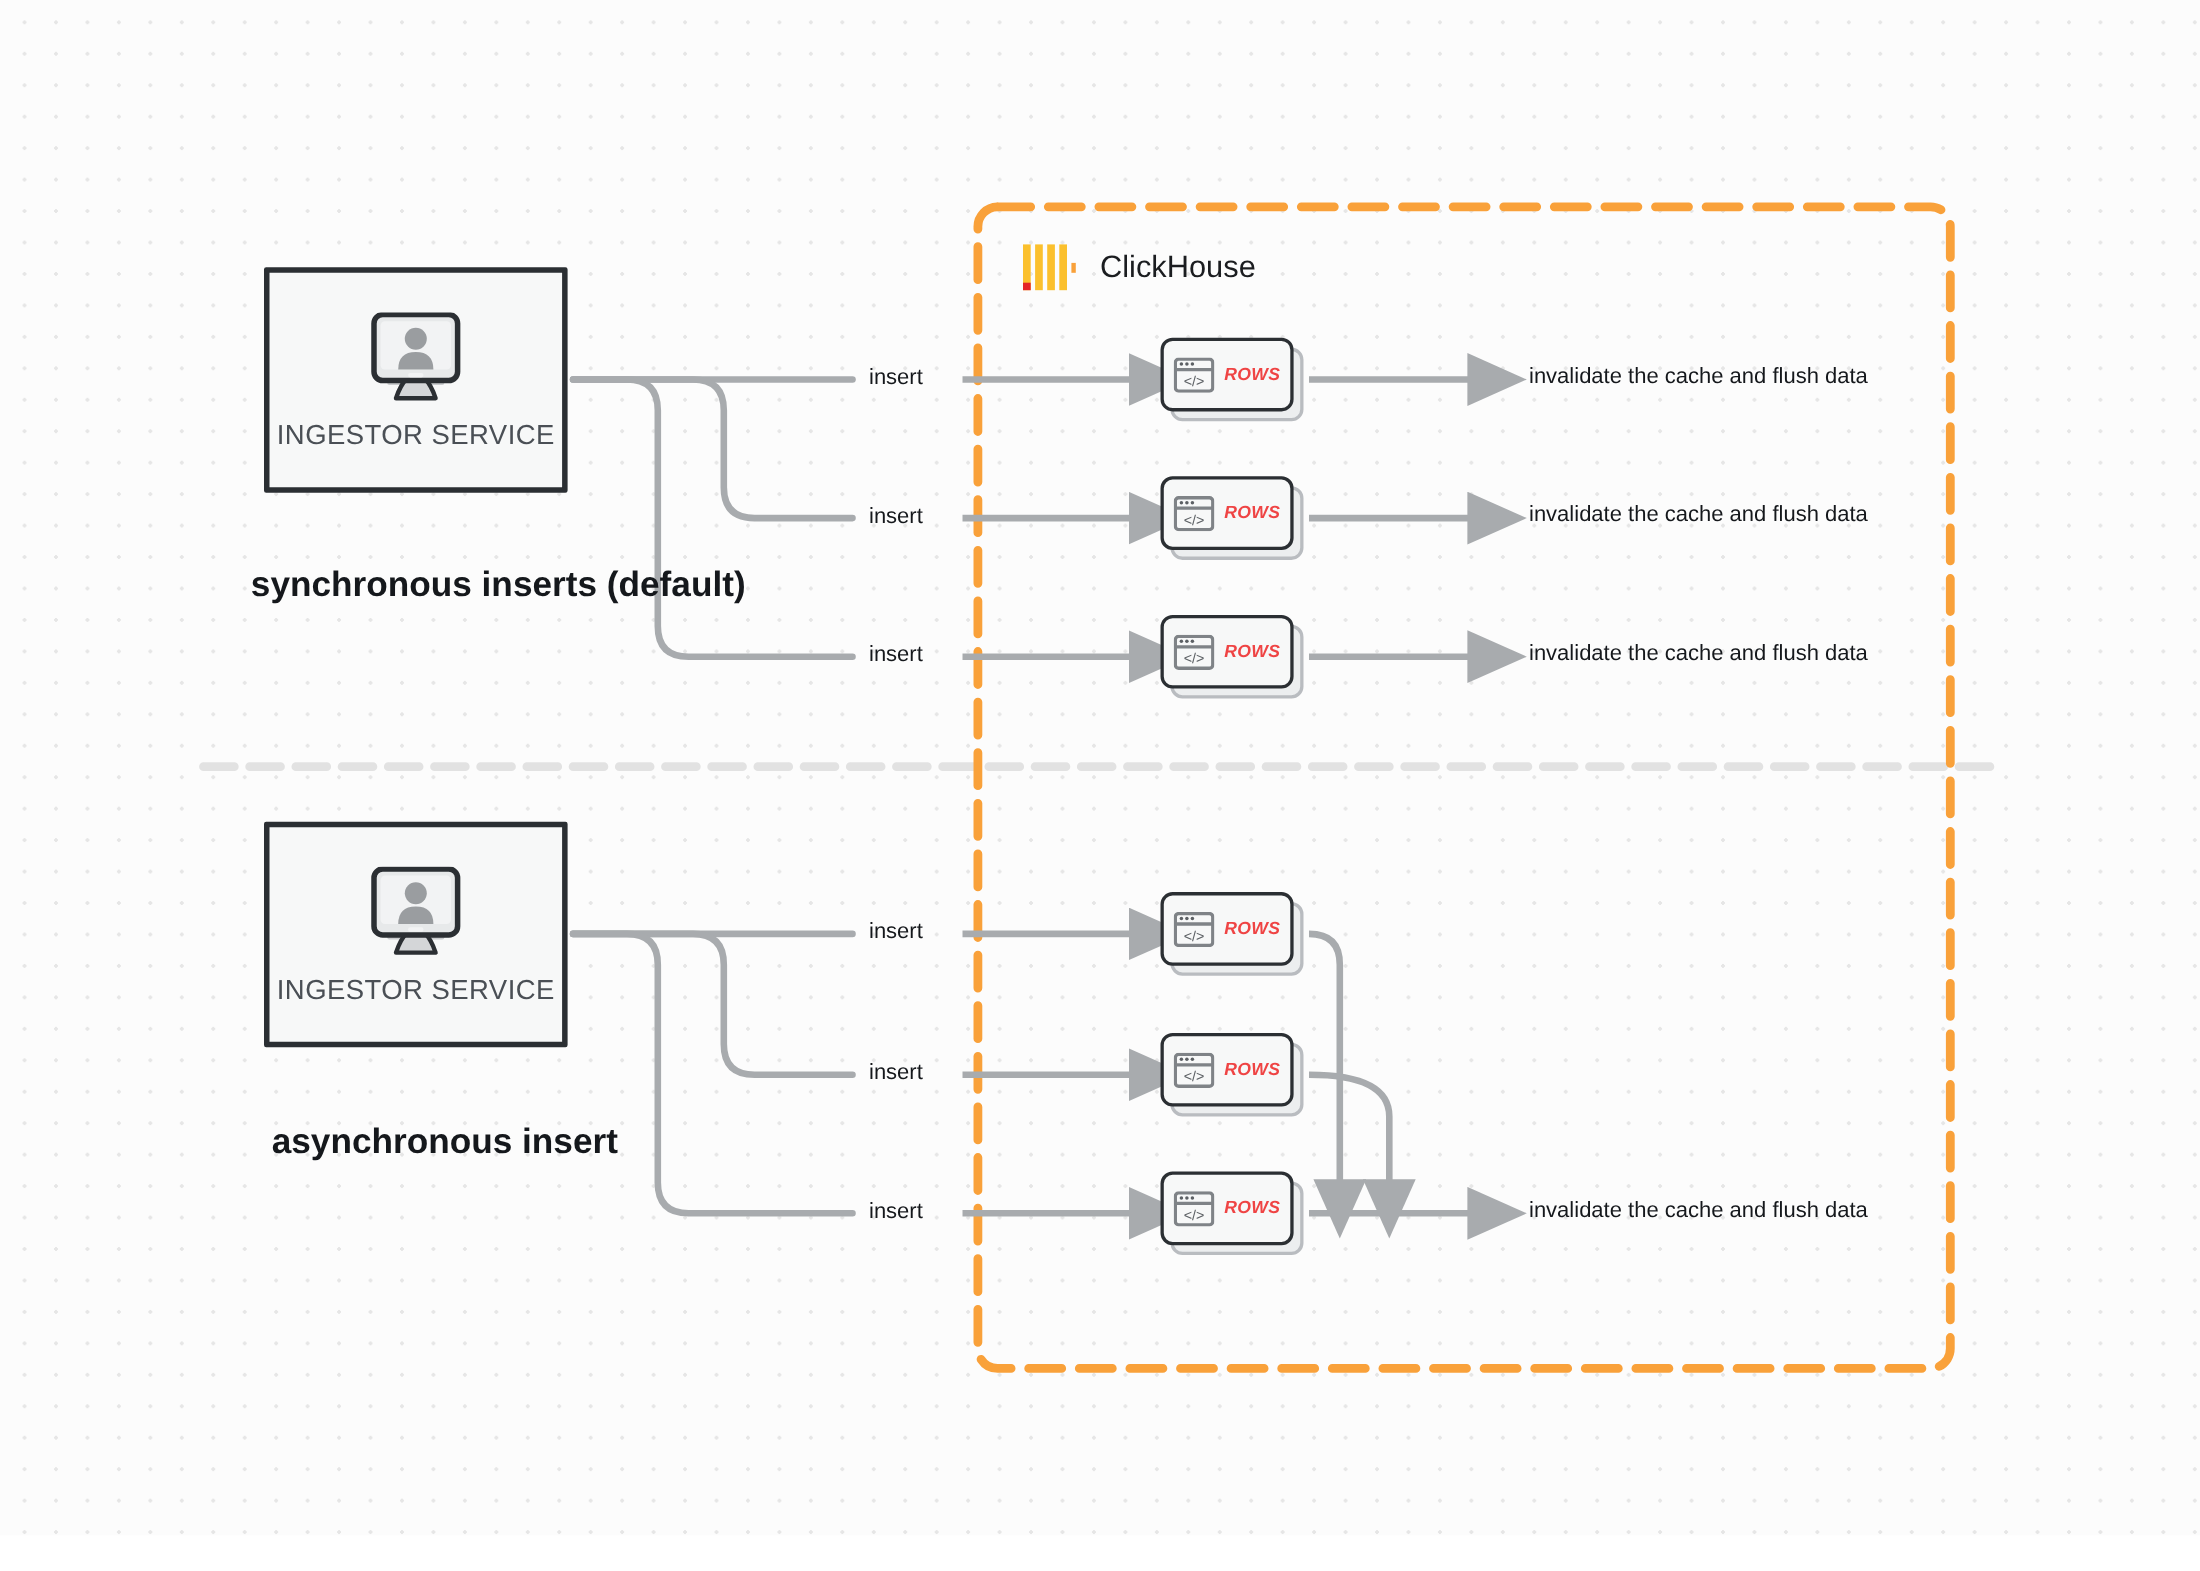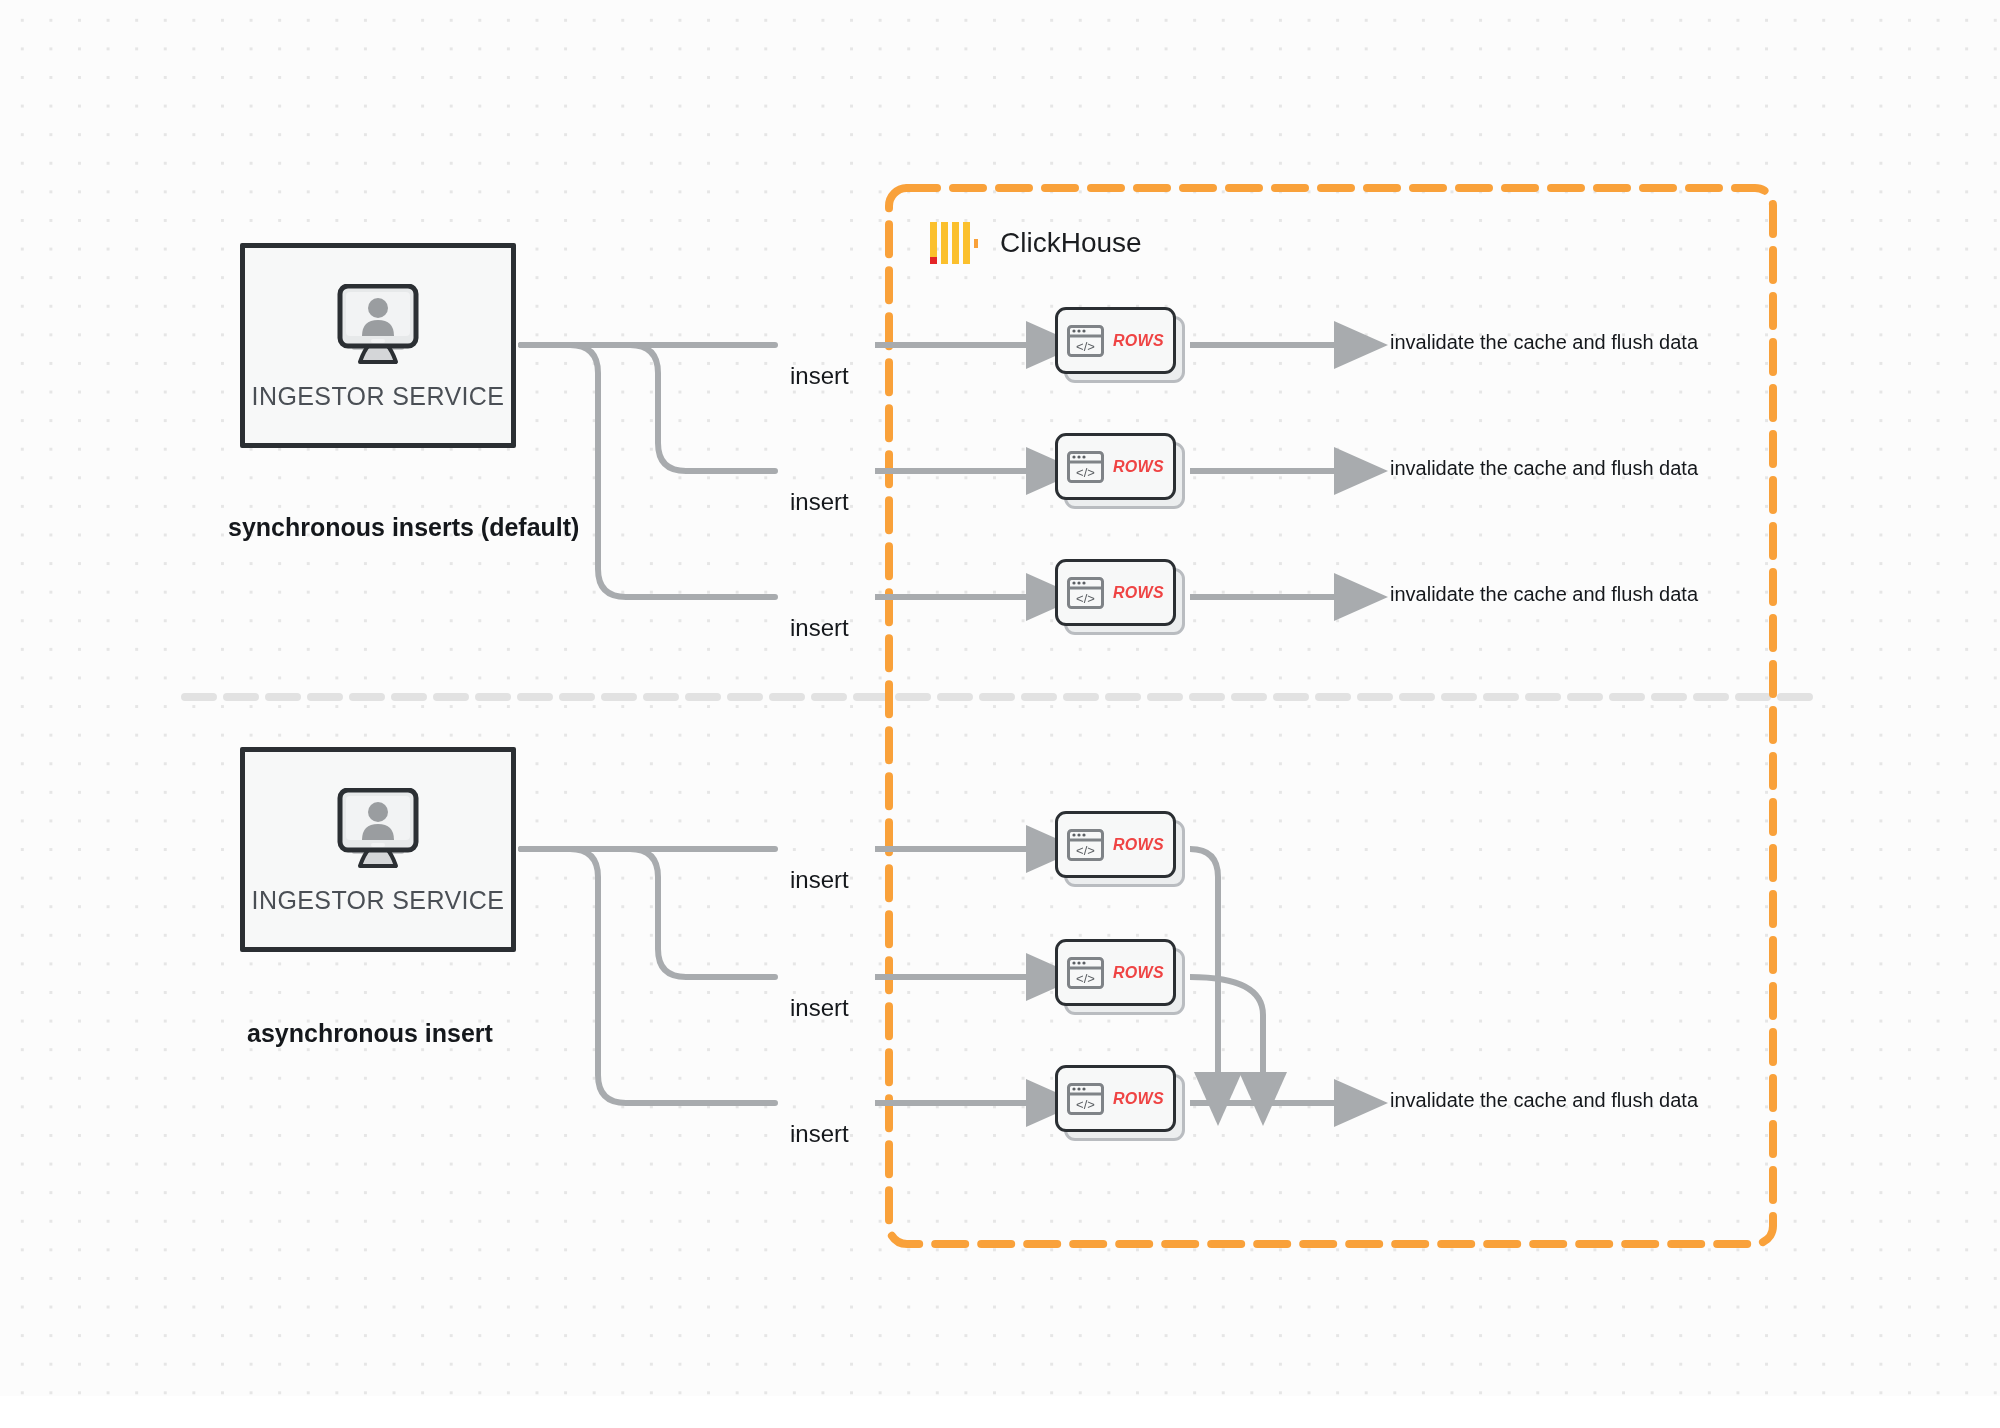--- a/index.html
+++ b/index.html
@@ -44,21 +44,21 @@
     margin-top: 14px;
     font-size: 25px;
     letter-spacing: 0.4px;
     color: #4a4f55;
     font-family: "Liberation Sans", sans-serif;
   }
 
   
   .section-caption {
     position: absolute;
-    font-size: 25px;
+    font-size: 32px;
     font-weight: bold;
     color: #15181c;
     white-space: nowrap;
   }
 
   
   .ch-title {
     position: absolute;
     display: flex;
     align-items: center;
@@ -106,24 +106,23 @@
     font-size: 16px;
     font-style: italic;
     font-weight: bold;
     color: #ef4444;
     letter-spacing: 0.3px;
   }
 
   
   .edge-label {
     position: absolute;
-    font-size: 24px;
+    font-size: 20px;
     color: #15181c;
     white-space: nowrap;
-    margin-top: 30px;
   }
   .sink-label {
     position: absolute;
     font-size: 20px;
     color: #15181c;
     white-space: nowrap;
     margin-left: 32px;
   }
 </style>
 </head>

